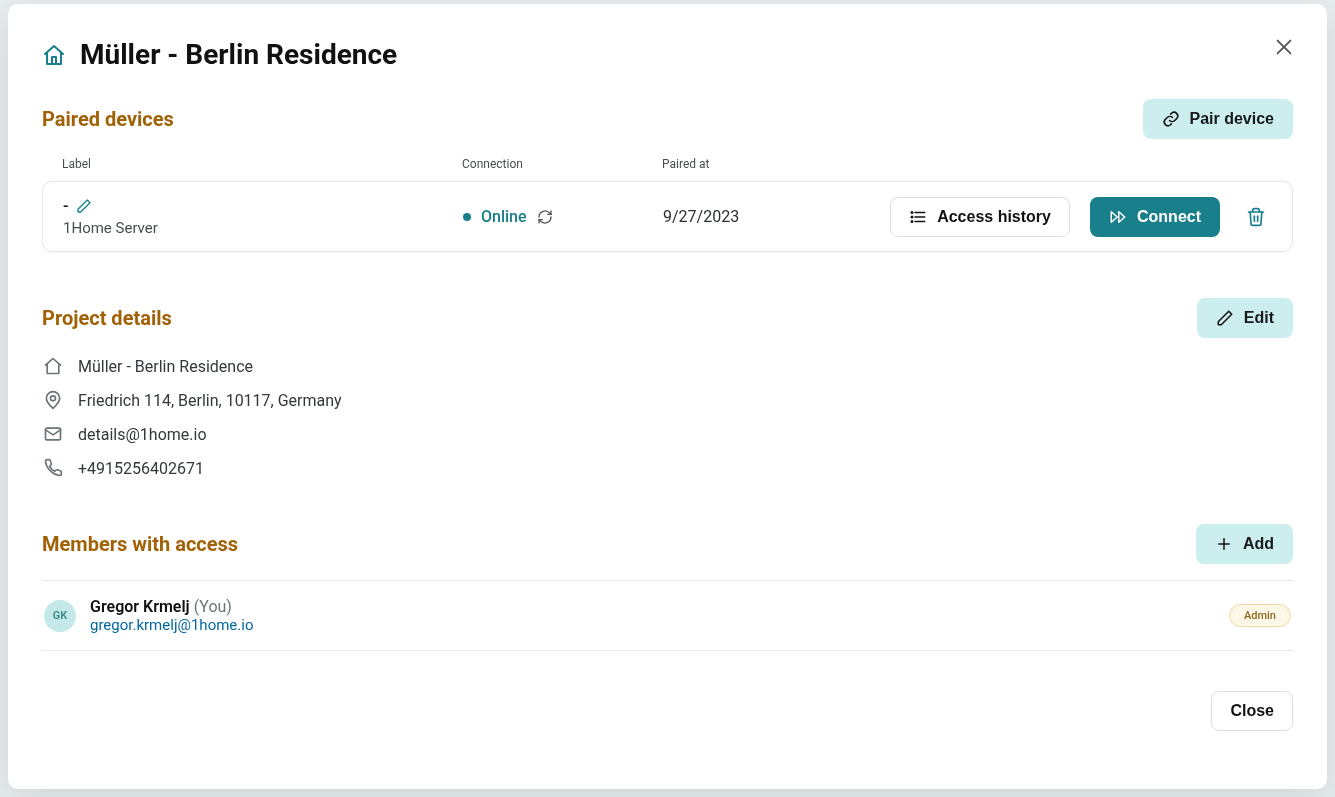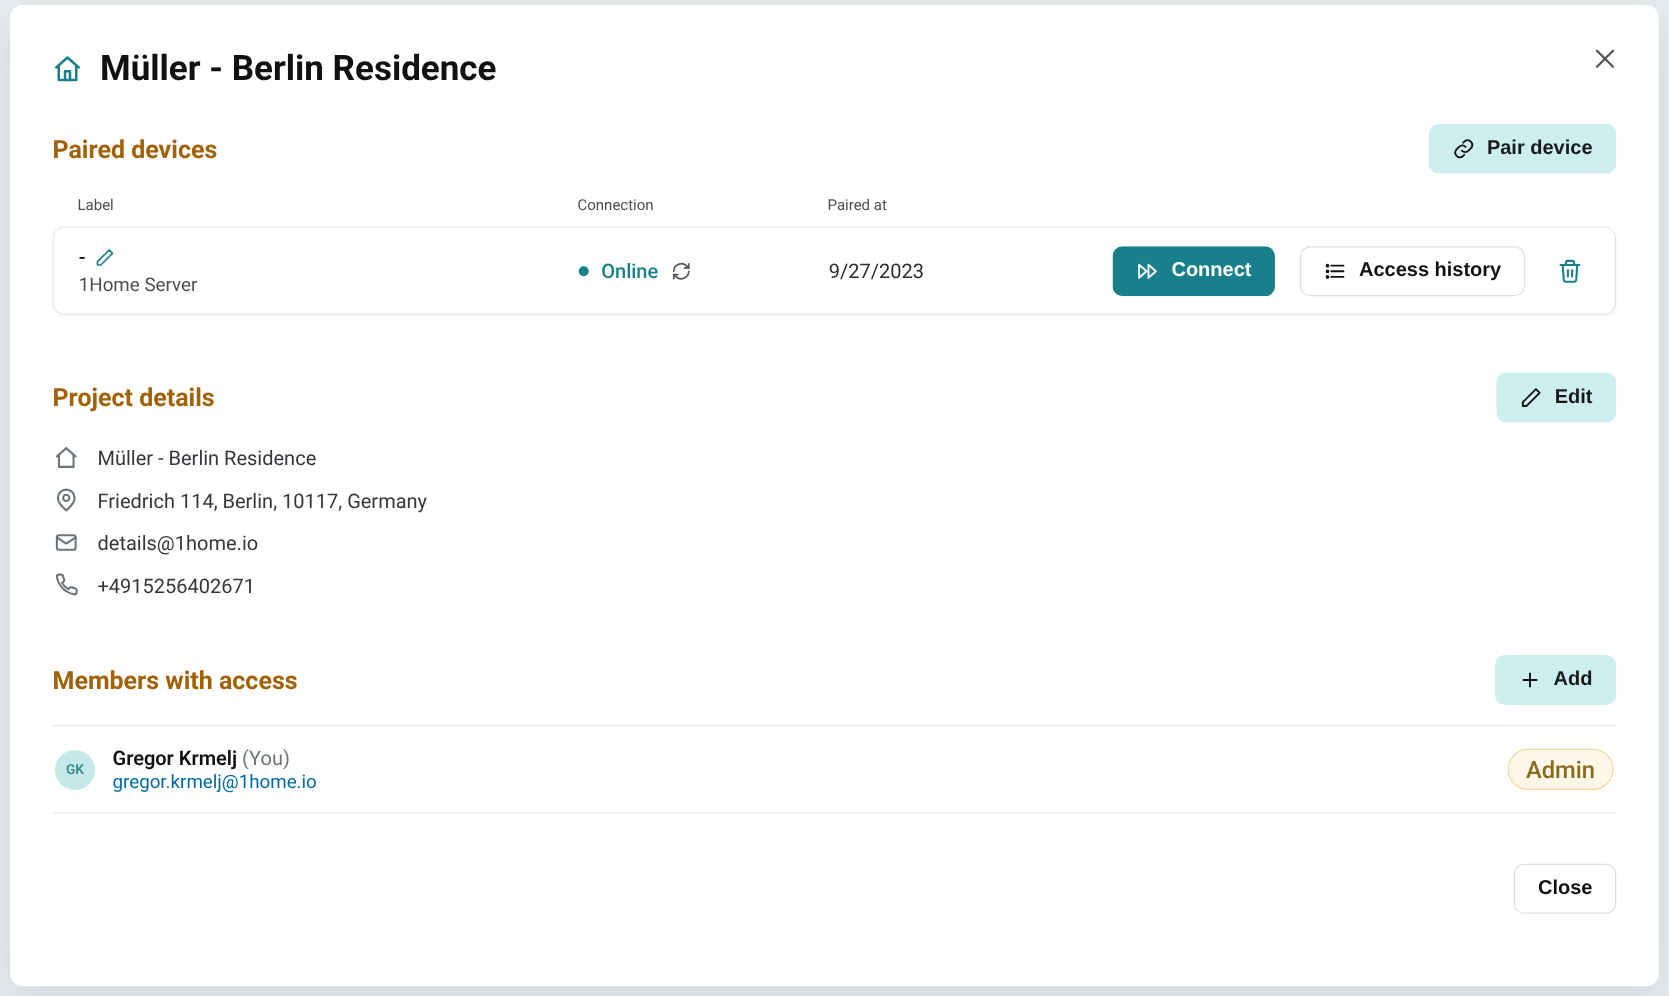--- a/index.html
+++ b/index.html
@@ -166,21 +166,21 @@
   .member-name { font-weight:600; color:#111; }
   .member-you  { color:#6b7479; font-weight:400; }
   .member-email{ color:#0369a1; font-size:15px; }
   .badge {
     margin-left:auto;
     border:1px solid #f0d9a0;
     background:#fdf7e8;
     color:#8a6b1e;
     border-radius: 999px;
     padding: 4px 14px;
-    font-size: 19px;
+    font-size: 11px;
     font-weight:500;
     text-align:right;
   }
 
   .modal-footer {
     display:flex;
     justify-content:flex-end;
     margin-top: 40px;
   }
   svg { display:block; }
@@ -247,42 +247,42 @@
           <svg width="16" height="16" viewBox="0 0 24 24" fill="none" stroke="currentColor" stroke-width="2" stroke-linecap="round">
               <path d="M3 12a9 9 0 0 1 15-6.7L21 8"></path>
               <path d="M21 3v5h-5"></path>
               <path d="M21 12a9 9 0 0 1-15 6.7L3 16"></path>
               <path d="M3 21v-5h5"></path>
             </svg>
         </span>
       </div>
       <div class="device-paired-cell">9/27/2023</div>
       <div class="device-actions">
-        <button class="btn btn-teal">
-          <span>
-            <svg width="18" height="18" viewBox="0 0 24 24" fill="none" stroke="currentColor" stroke-width="2" stroke-linecap="round" stroke-linejoin="round">
-                <polygon points="3 5 11 12 3 19 3 5"></polygon>
-                <polygon points="13 5 21 12 13 19 13 5"></polygon>
-              </svg>
-          </span>
-          <span>Connect</span>
-        </button>
         <button class="btn btn-outline">
           <span>
             <svg width="18" height="18" viewBox="0 0 24 24" fill="none" stroke="currentColor" stroke-width="2" stroke-linecap="round">
                 <line x1="8" y1="6" x2="21" y2="6"></line>
                 <line x1="8" y1="12" x2="21" y2="12"></line>
                 <line x1="8" y1="18" x2="21" y2="18"></line>
                 <circle cx="4" cy="6" r="1"></circle>
                 <circle cx="4" cy="12" r="1"></circle>
                 <circle cx="4" cy="18" r="1"></circle>
               </svg>
           </span>
           <span>Access history</span>
         </button>
+        <button class="btn btn-teal">
+          <span>
+            <svg width="18" height="18" viewBox="0 0 24 24" fill="none" stroke="currentColor" stroke-width="2" stroke-linecap="round" stroke-linejoin="round">
+                <polygon points="3 5 11 12 3 19 3 5"></polygon>
+                <polygon points="13 5 21 12 13 19 13 5"></polygon>
+              </svg>
+          </span>
+          <span>Connect</span>
+        </button>
         <span class="trash-btn">
           <svg width="20" height="20" viewBox="0 0 24 24" fill="none" stroke="#19808b" stroke-width="2" stroke-linecap="round" stroke-linejoin="round">
               <polyline points="3 6 5 6 21 6"></polyline>
               <path d="M19 6l-1 14a2 2 0 0 1-2 2H8a2 2 0 0 1-2-2L5 6"></path>
               <path d="M10 11v6"></path>
               <path d="M14 11v6"></path>
               <path d="M8 6V4a2 2 0 0 1 2-2h4a2 2 0 0 1 2 2v2"></path>
             </svg>
         </span>
       </div>

